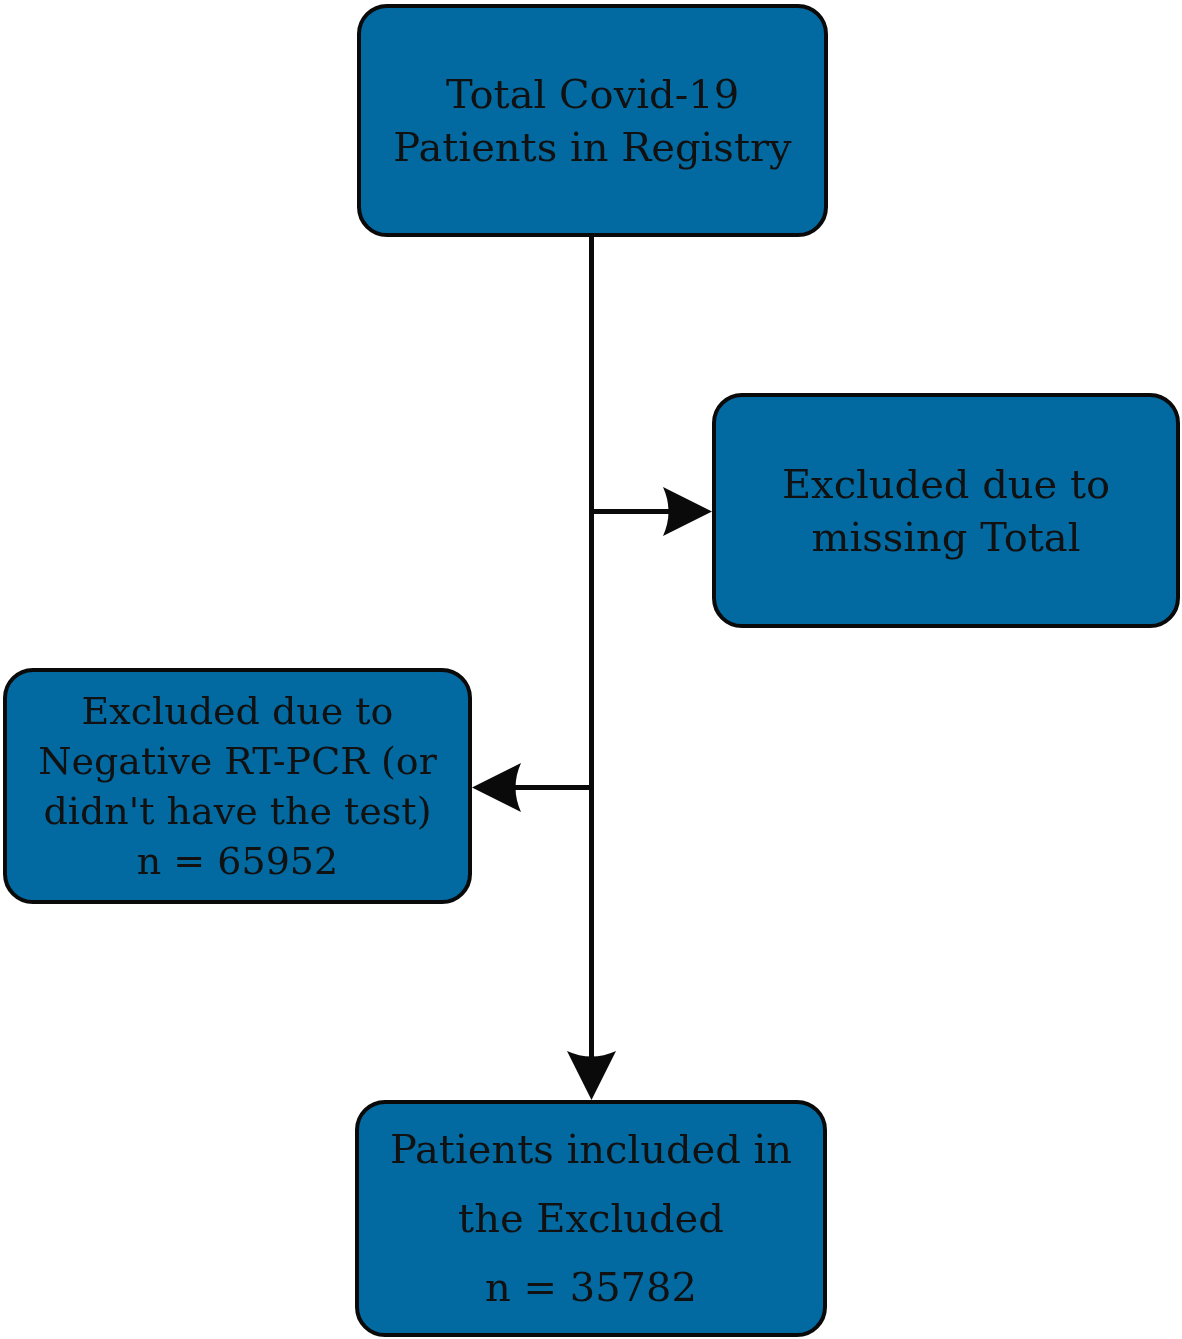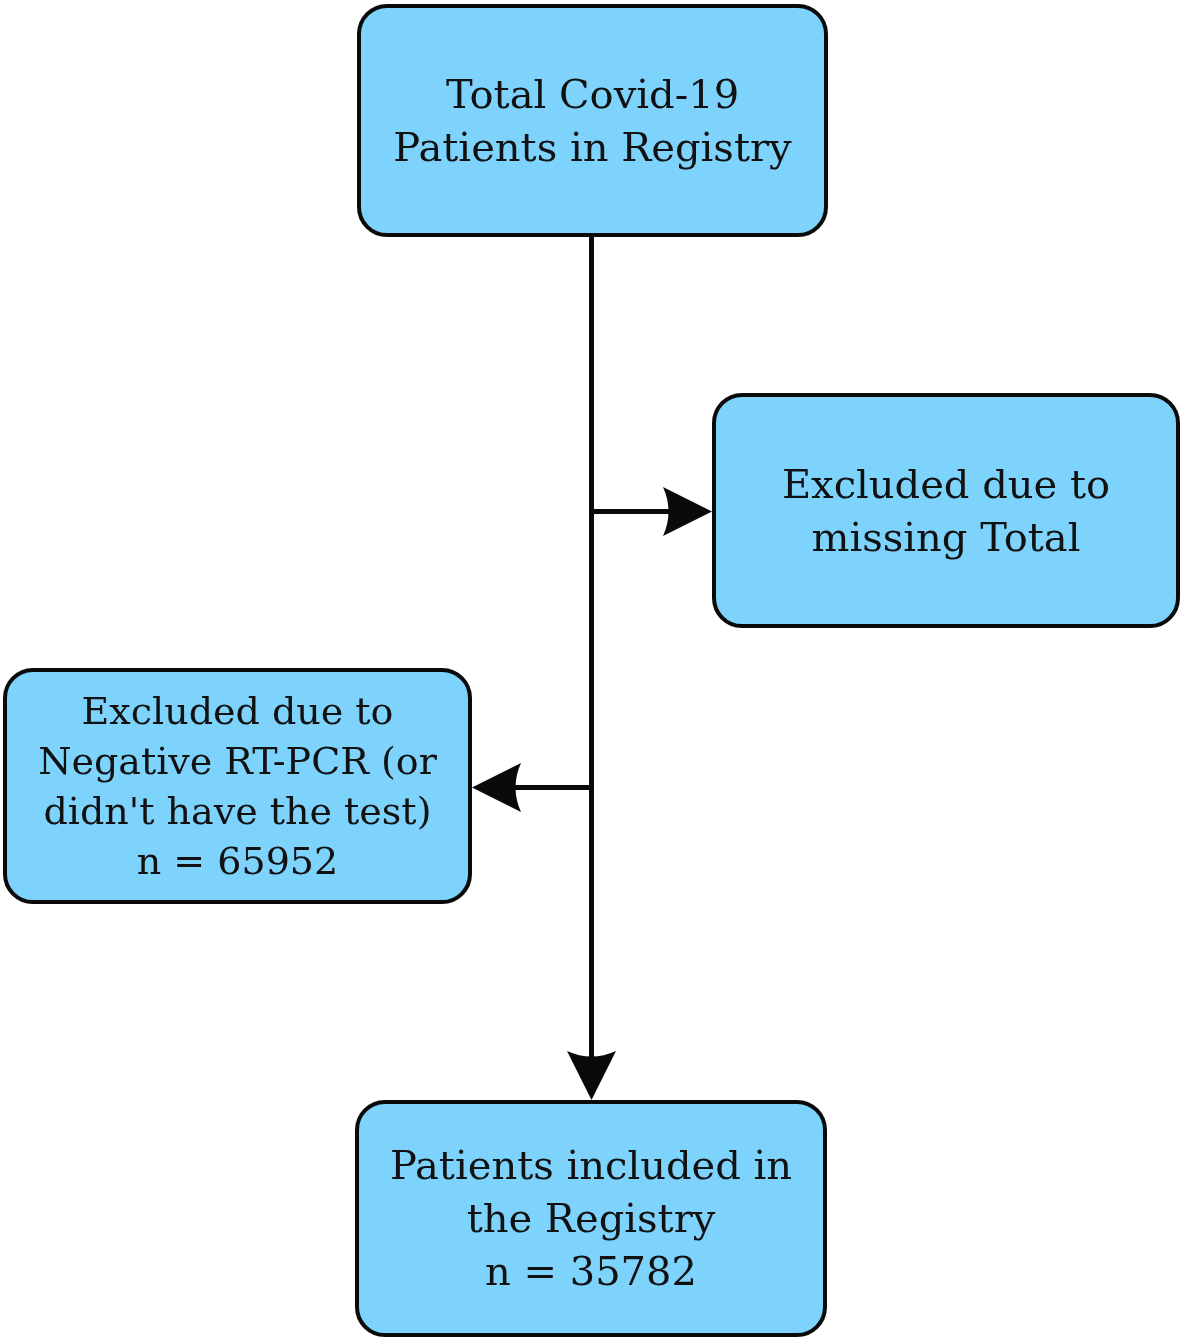--- a/index.html
+++ b/index.html
@@ -20,36 +20,36 @@
     position: absolute;
     left: 0;
     top: 0;
     width: 1182px;
     height: 1339px;
     pointer-events: none;
   }
   .node {
     position: absolute;
     box-sizing: border-box;
-    background: #7dd3fc;
+    background: #0369a1;
     border: 4px solid #0a0a0a;
     border-radius: 30px;
     display: flex;
     flex-direction: column;
     align-items: center;
     justify-content: center;
     text-align: center;
     font-size: 40px;
     line-height: 53px;
     padding: 8px 6px;
   }
   .node-total    { left: 357px; top: 4px;    width: 471px; height: 233px; }
   .node-missing  { left: 712px; top: 393px;  width: 468px; height: 235px; }
   .node-negative { left: 3px;   top: 668px;  width: 469px; height: 236px; font-size: 38px; line-height: 50px; }
-  .node-included { left: 355px; top: 1100px; width: 472px; height: 237px; }
+  .node-included { left: 355px; top: 1100px; width: 472px; height: 237px; gap: 16px; }
   .node-line { white-space: nowrap; }
 </style>
 </head>
 <body>
 
 <div class="canvas">
 
   <svg class="connectors" viewBox="0 0 1182 1339" xmlns="http://www.w3.org/2000/svg">
 
     <line x1="591.5" y1="235" x2="591.5" y2="1062" stroke="#0a0a0a" stroke-width="5"></line>
@@ -75,17 +75,17 @@
 
   <div class="node node-negative">
     <div class="node-line">Excluded due to</div>
     <div class="node-line">Negative RT-PCR (or</div>
     <div class="node-line">didn't have the test)</div>
     <div class="node-line">n = 65952</div>
   </div>
 
   <div class="node node-included">
     <div class="node-line">Patients included in</div>
-    <div class="node-line">the Registry</div>
+    <div class="node-line">the Excluded</div>
     <div class="node-line">n = 35782</div>
   </div>
 
 </div>
 
 </body></html>

